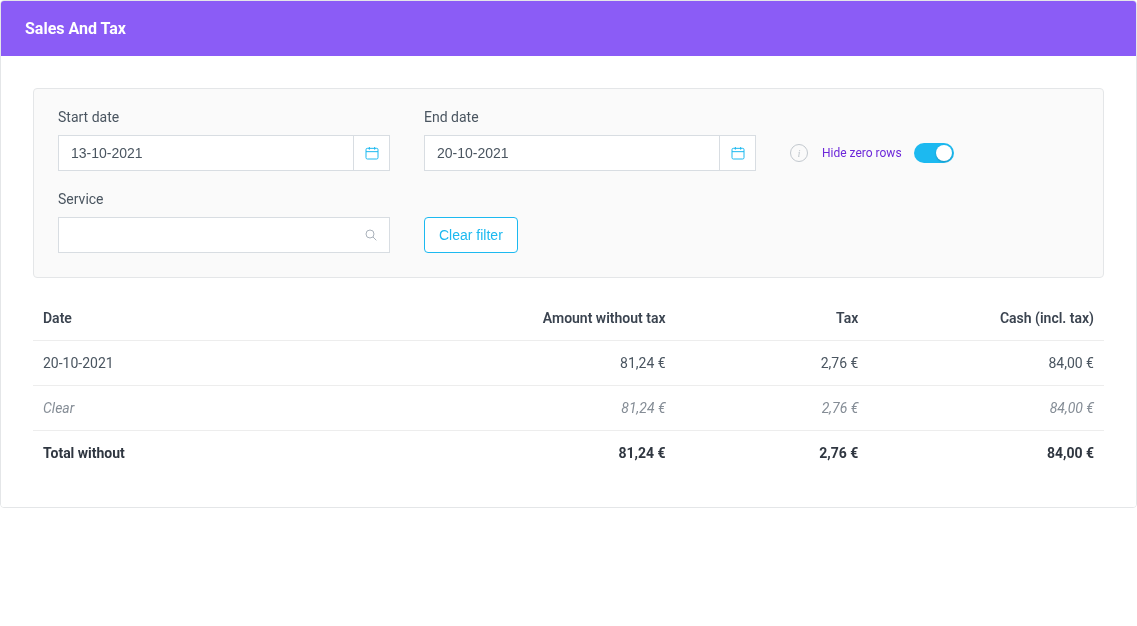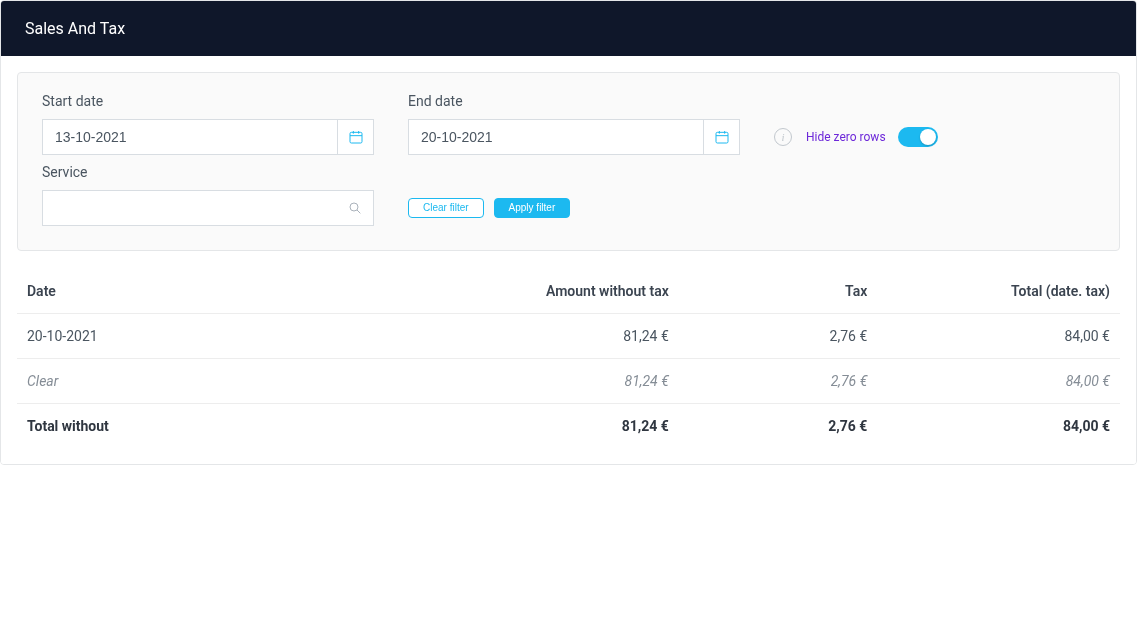--- a/index.html
+++ b/index.html
@@ -9,42 +9,42 @@
       color: #333;
       font-size: 14px;
     }
     .panel {
       border: 1px solid #e4e6e8;
       border-radius: 4px;
       margin: 0;
       overflow: hidden;
     }
     .header {
-      background: #0f172a;
+      background: #8b5cf6;
       color: #fff;
       padding: 18px 24px;
       font-size: 16px;
-      font-weight: 400;
+      font-weight: 700;
     }
     .body {
-      padding: 16px;
+      padding: 32px;
       background: #fff;
     }
     .filter-box {
       background: #fafafa;
       border: 1px solid #e4e6e8;
       border-radius: 4px;
       padding: 20px 24px 24px;
     }
     .filter-row {
       display: flex;
       gap: 34px;
       align-items: flex-end;
     }
-    .filter-row + .filter-row { margin-top: 9px; }
+    .filter-row + .filter-row { margin-top: 20px; }
     .filter-col {
       width: 332px;
       display: flex;
       flex-direction: column;
     }
     .filter-col label {
       font-size: 14px;
       color: #4a5560;
       margin-bottom: 10px;
     }
@@ -93,21 +93,21 @@
       position: relative; width: 40px; height: 20px; border-radius: 10px;
       background: #1cb9f0; cursor: pointer; margin-left: 4px;
     }
     .switch::after {
       content: ""; position: absolute; right: 2px; top: 2px;
       width: 16px; height: 16px; border-radius: 50%; background: #fff;
       box-shadow: 0 1px 2px rgba(0,0,0,0.2);
     }
     .buttons { display: flex; gap: 10px; align-items: center; height: 36px; }
     .btn {
-      height: 20px; padding: 0 14px; border-radius: 4px; font-size: 10px;
+      height: 36px; padding: 0 14px; border-radius: 4px; font-size: 14px;
       font-weight: 500; cursor: pointer; display: inline-flex; align-items: center;
       line-height: 1;
     }
     .btn-outline {
       background: #fff; border: 1px solid #1cb9f0; color: #1cb9f0;
     }
     .btn-primary {
       background: #1cb9f0; border: 1px solid #1cb9f0; color: #fff;
     }
     .table-wrap { margin-top: 18px; }
@@ -192,35 +192,34 @@
                 <circle cx="10.5" cy="10.5" r="6"></circle>
                 <line x1="15" y1="15" x2="20" y2="20"></line>
               </svg>
             </div>
           </div>
         </div>
 
 
         <div class="buttons">
           <button class="btn btn-outline">Clear filter</button>
-          <button class="btn btn-primary">Apply filter</button>
         </div>
 
       </div>
 
     </div>
 
     <div class="table-wrap">
       <table>
         <thead>
           <tr>
             <th class="col-date">Date</th>
             <th class="col-amt">Amount without tax</th>
             <th class="col-tax">Tax</th>
-            <th class="col-total">Total (date. tax)</th>
+            <th class="col-total">Cash (incl. tax)</th>
           </tr>
         </thead>
         <tbody>
           <tr>
             <td>20-10-2021</td>
             <td>81,24 €</td>
             <td>2,76 €</td>
             <td>84,00 €</td>
           </tr>
           <tr class="sub">

